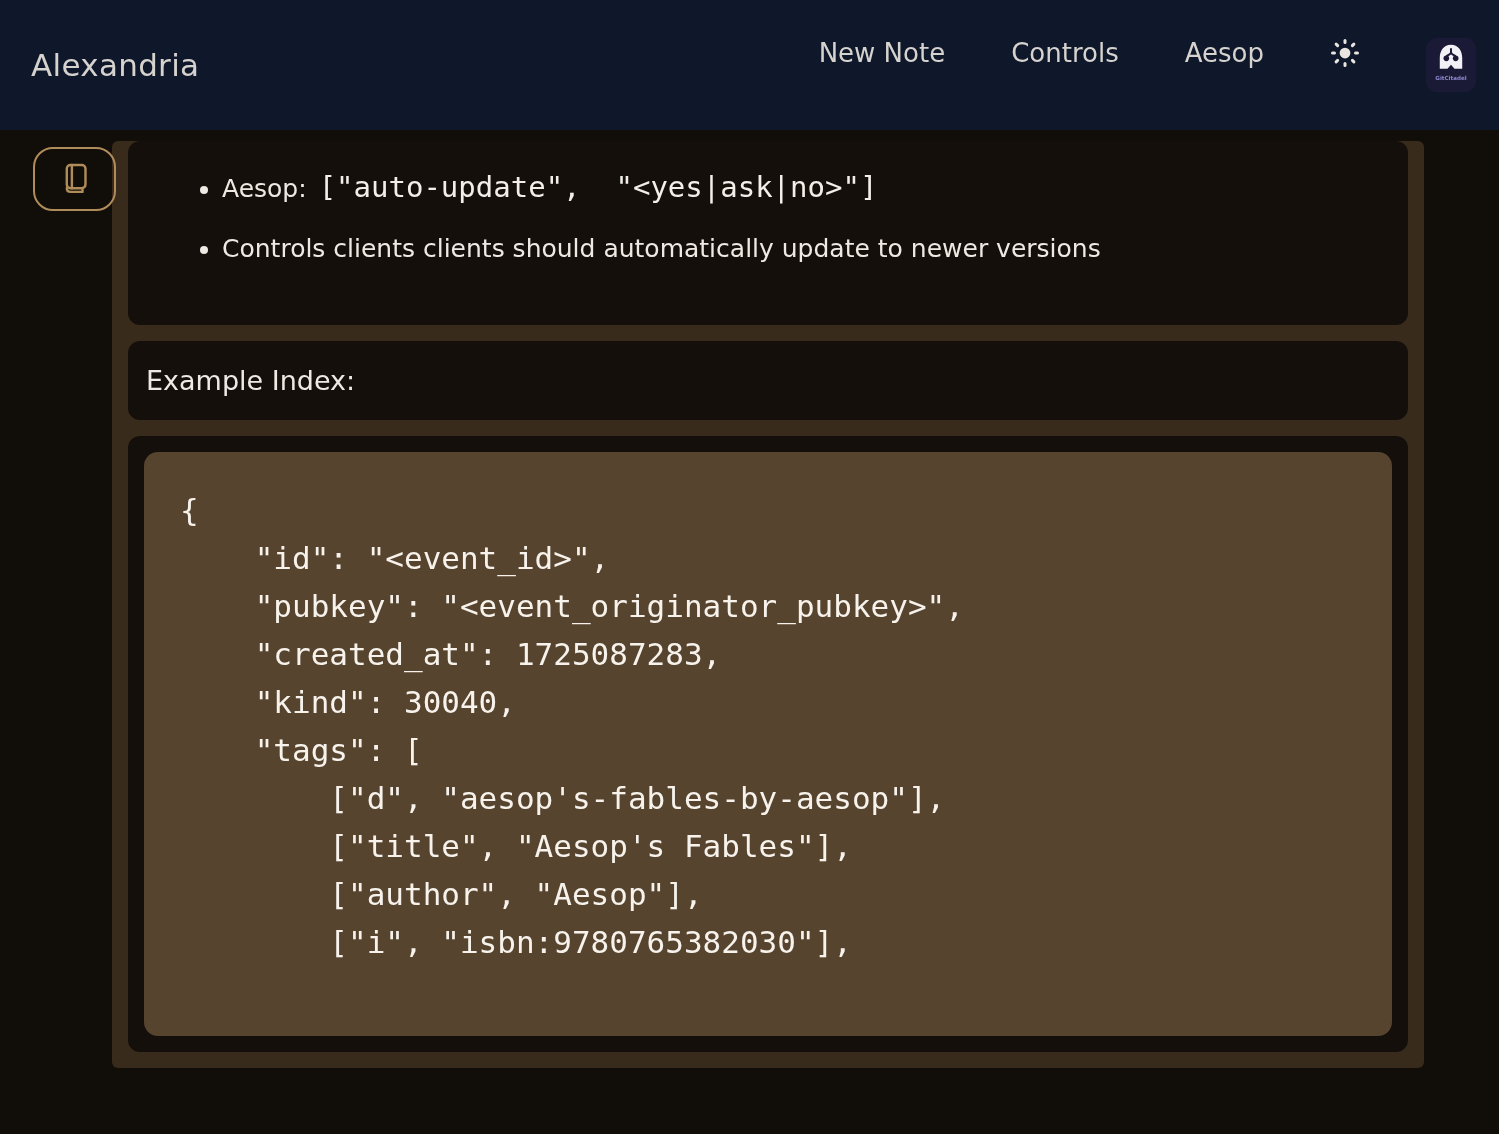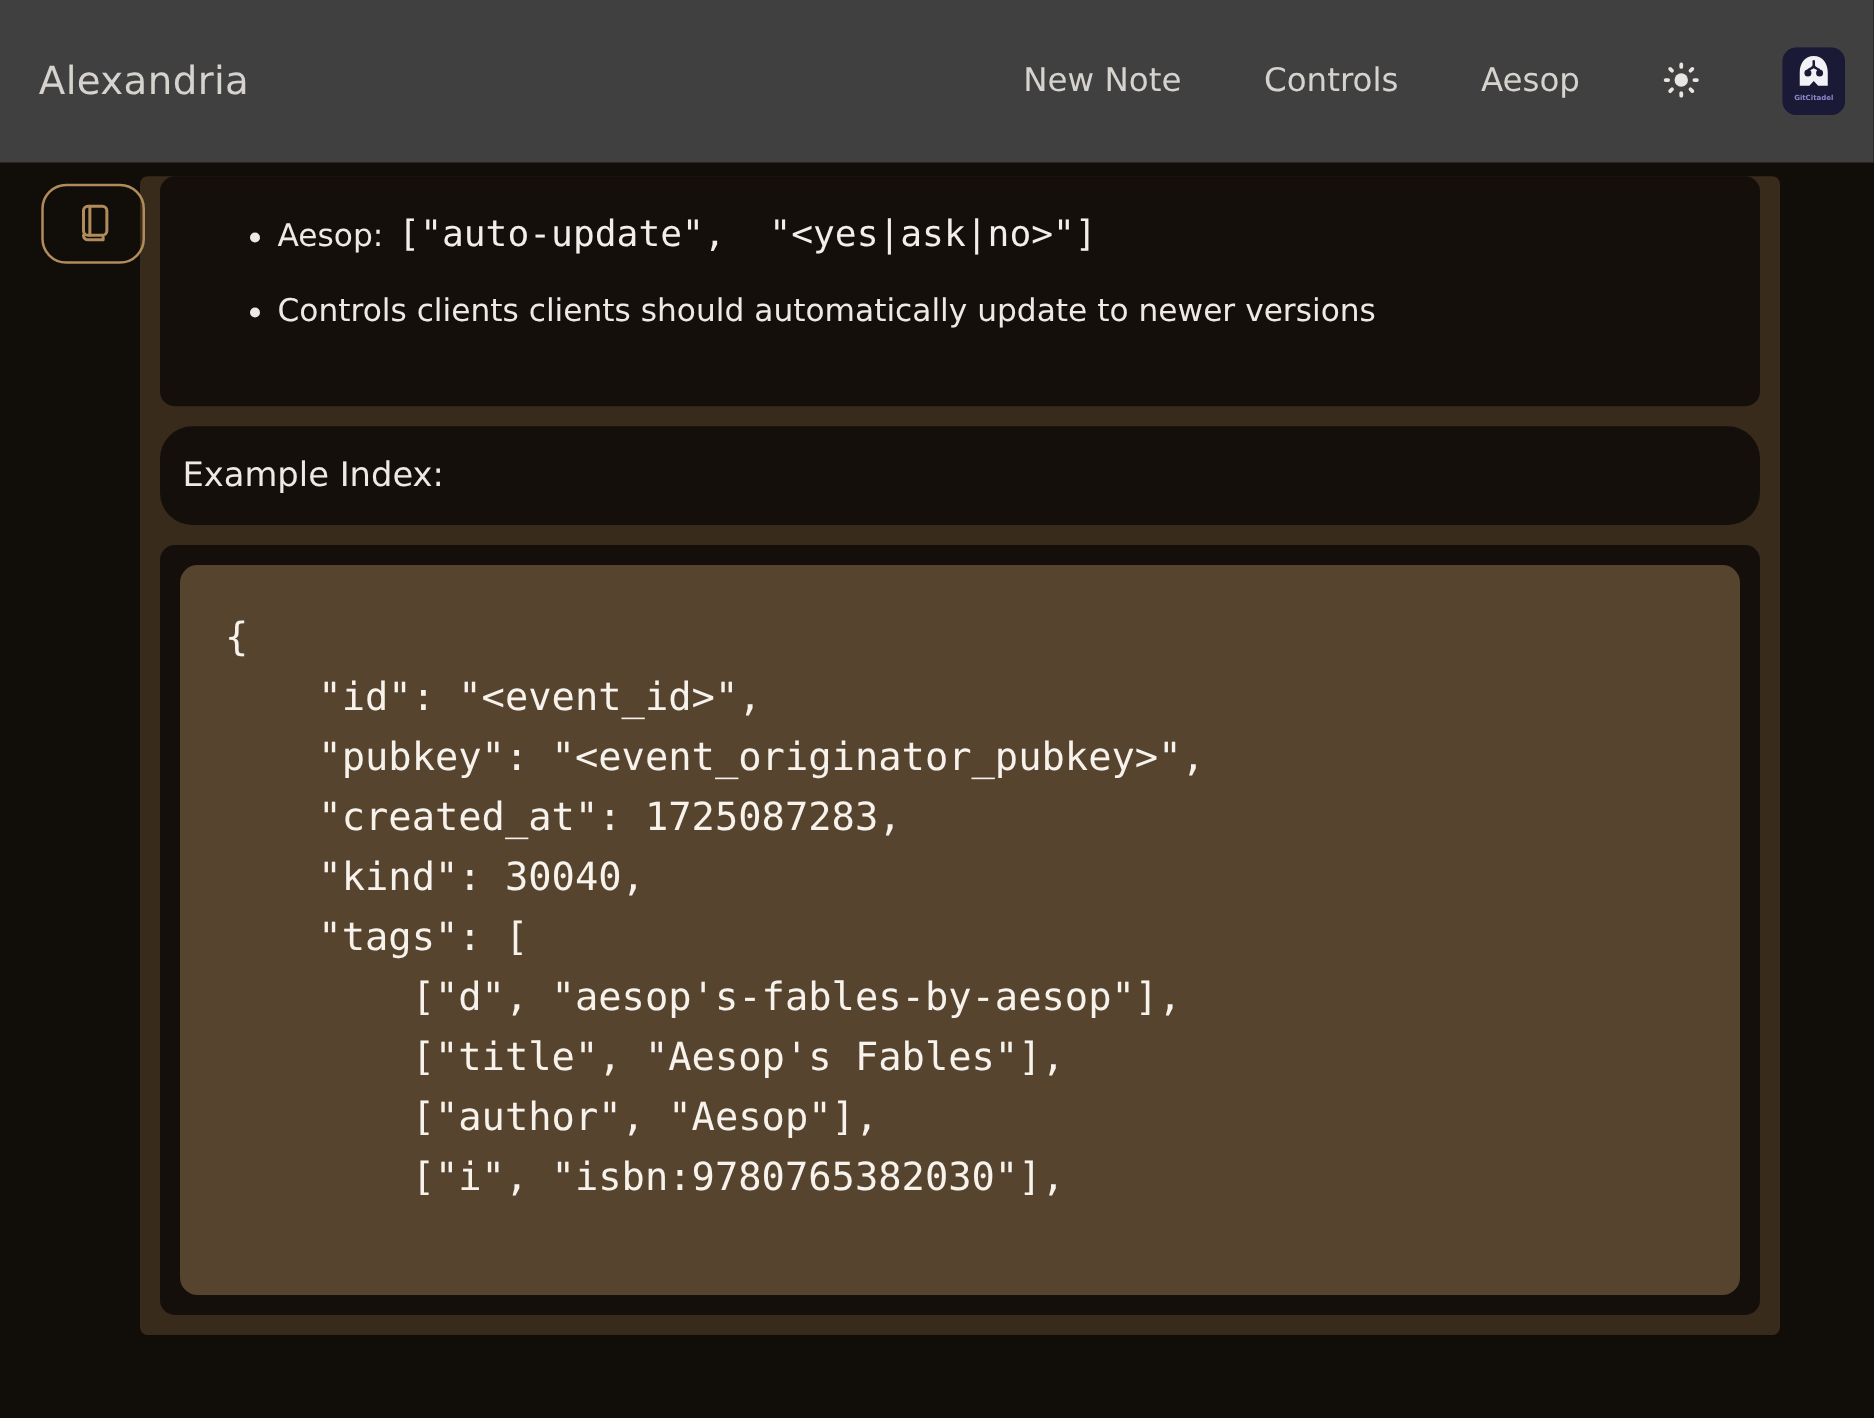--- a/index.html
+++ b/index.html
@@ -12,32 +12,32 @@
     font-family: "DejaVu Sans", "Liberation Sans", sans-serif;
   }
 
   
   .navbar {
     display: flex;
     align-items: center;
     height: 130px;
     padding: 0 23px 0 31px;
     box-sizing: border-box;
-    background: #404040;
+    background: #0f172a;
   }
   .brand {
     font-size: 31px;
     color: #d6d3cf;
     letter-spacing: 0.3px;
     cursor: pointer;
   }
   .nav-right {
     margin-left: auto;
     display: flex;
-    align-items: center;
+    align-items: flex-start;
     gap: 66px;
   }
   .nav-link {
     font-size: 26px;
     color: #d6d3cf;
     cursor: pointer;
     white-space: nowrap;
   }
   .theme-btn {
     background: none;
@@ -121,21 +121,20 @@
     white-space: pre;
     color: #f2efe8;
   }
 
   
   .card-example {
     padding: 21px 18px;
     font-size: 27px;
     line-height: 37px;
     color: #edeae3;
-    border-radius: 26px;
   }
 
   
   .card-code { padding: 16px; }
   .code-block {
     background: #56442e;
     border-radius: 14px;
     padding: 34px 36px 70px 36px;
     overflow: hidden;
   }

